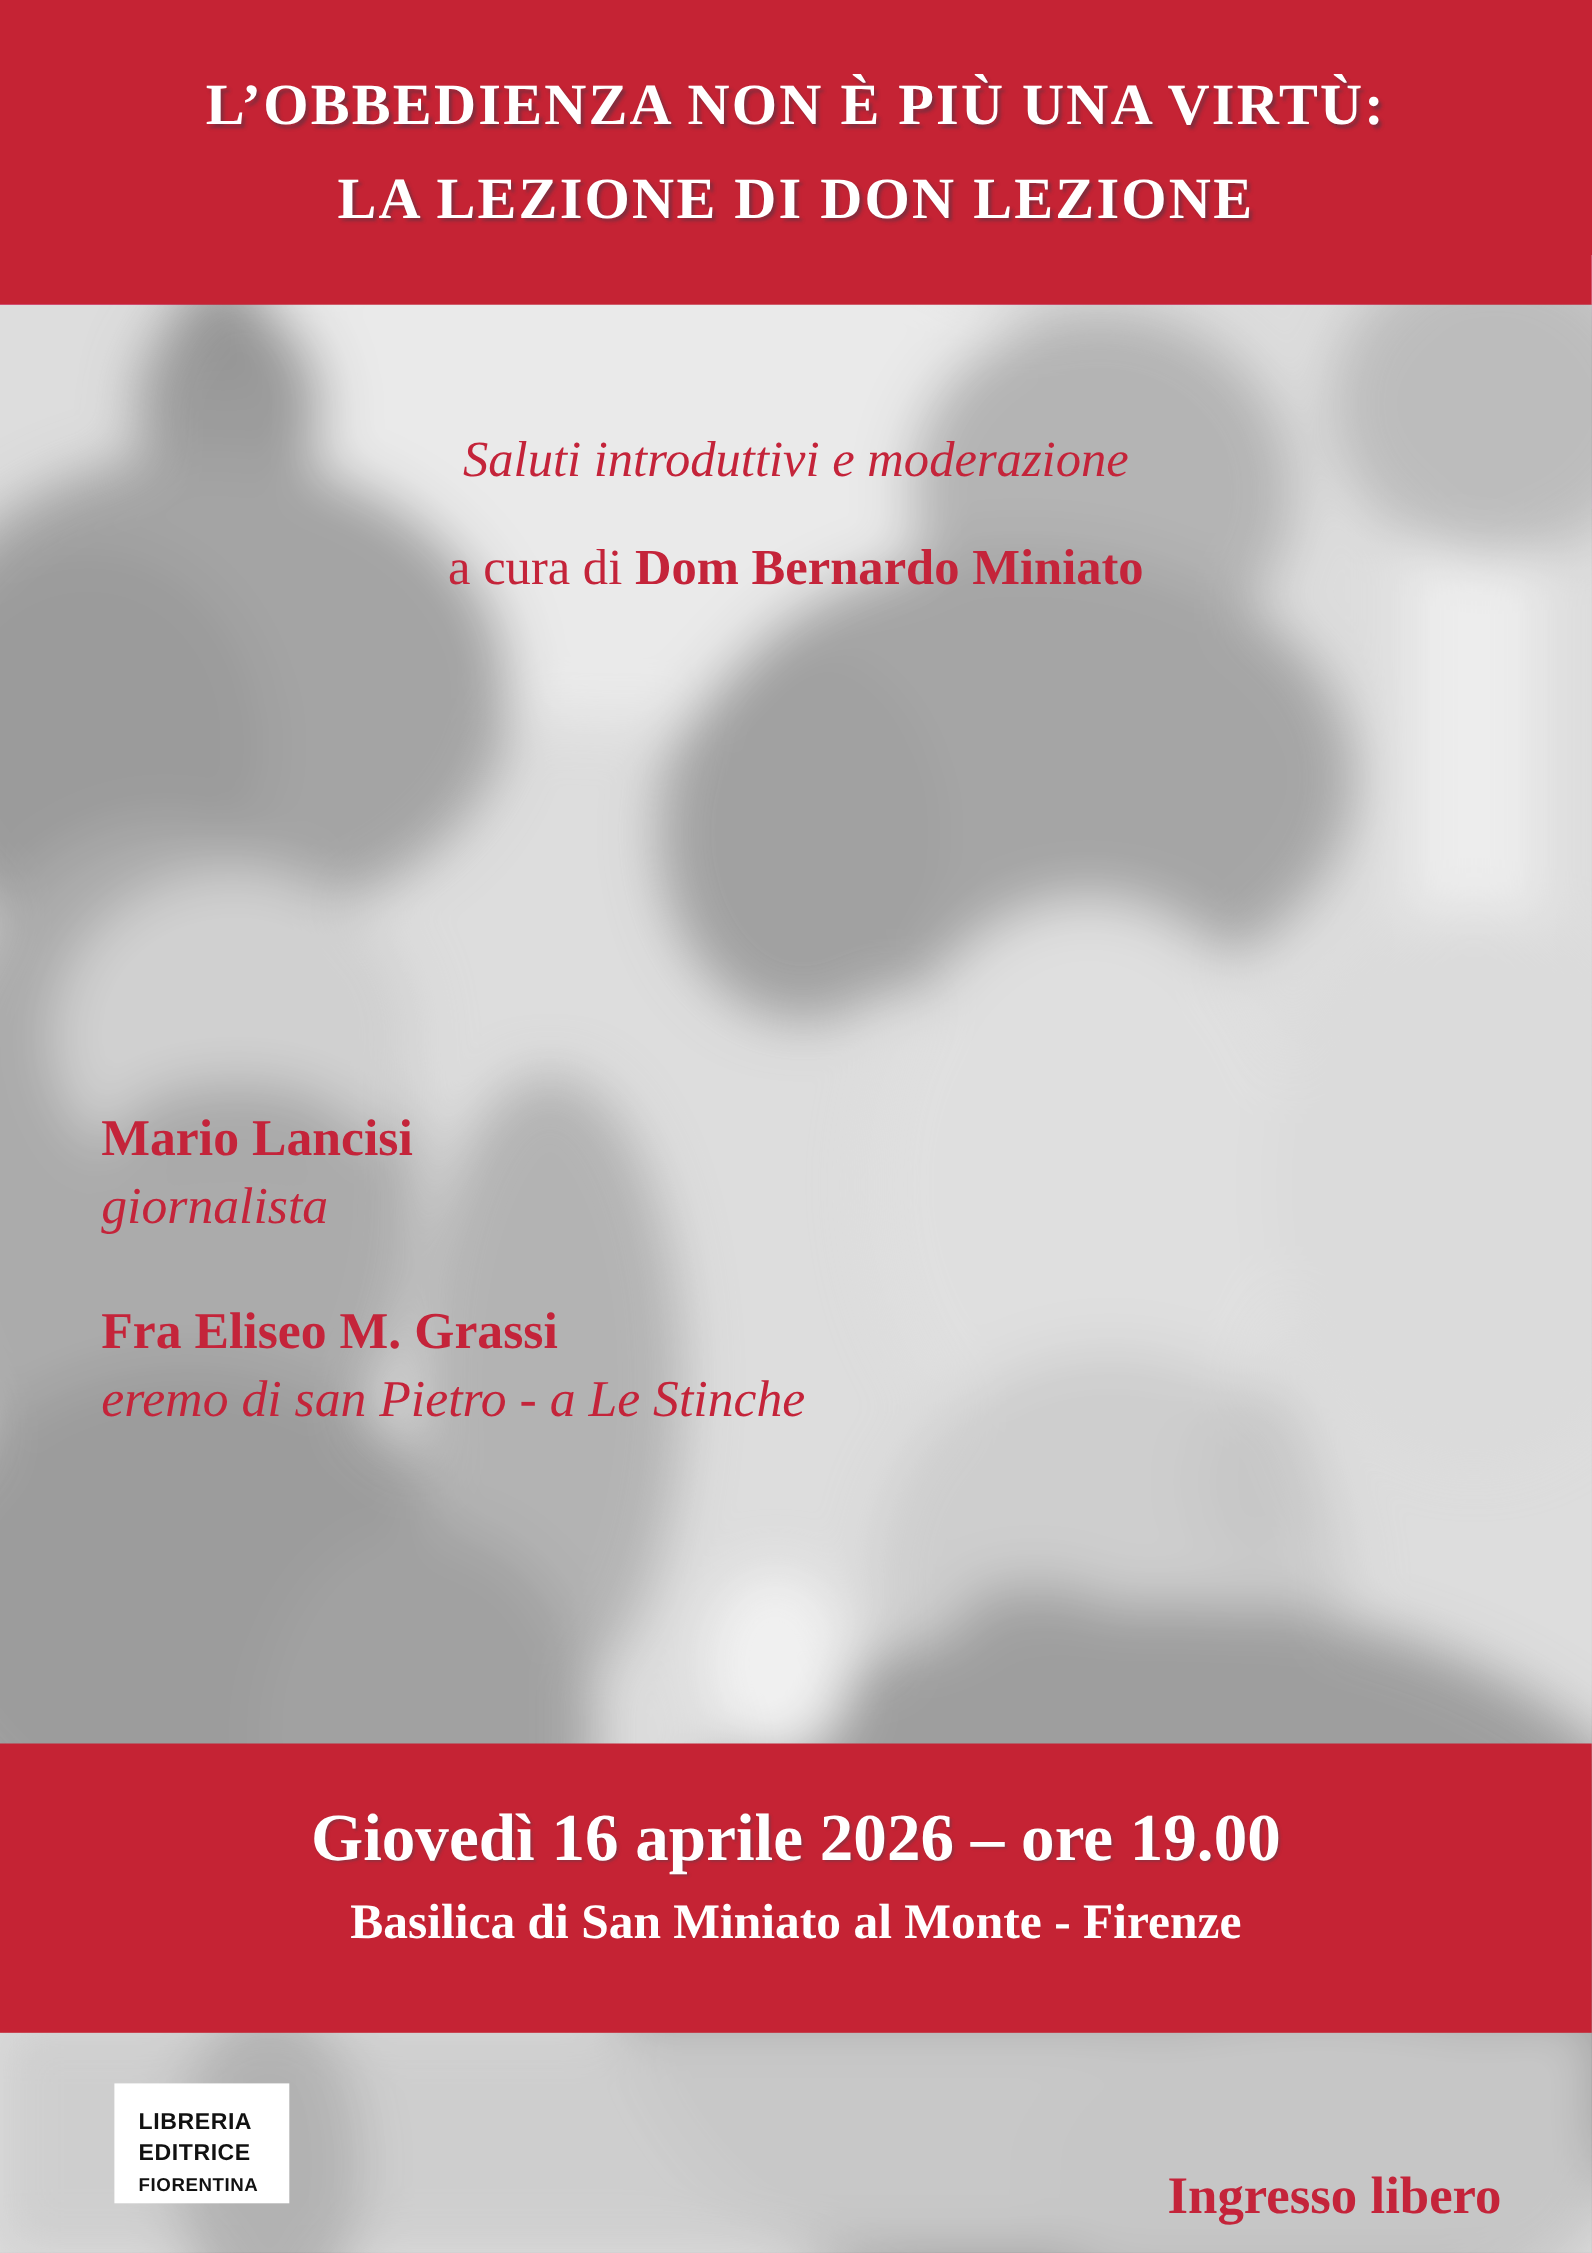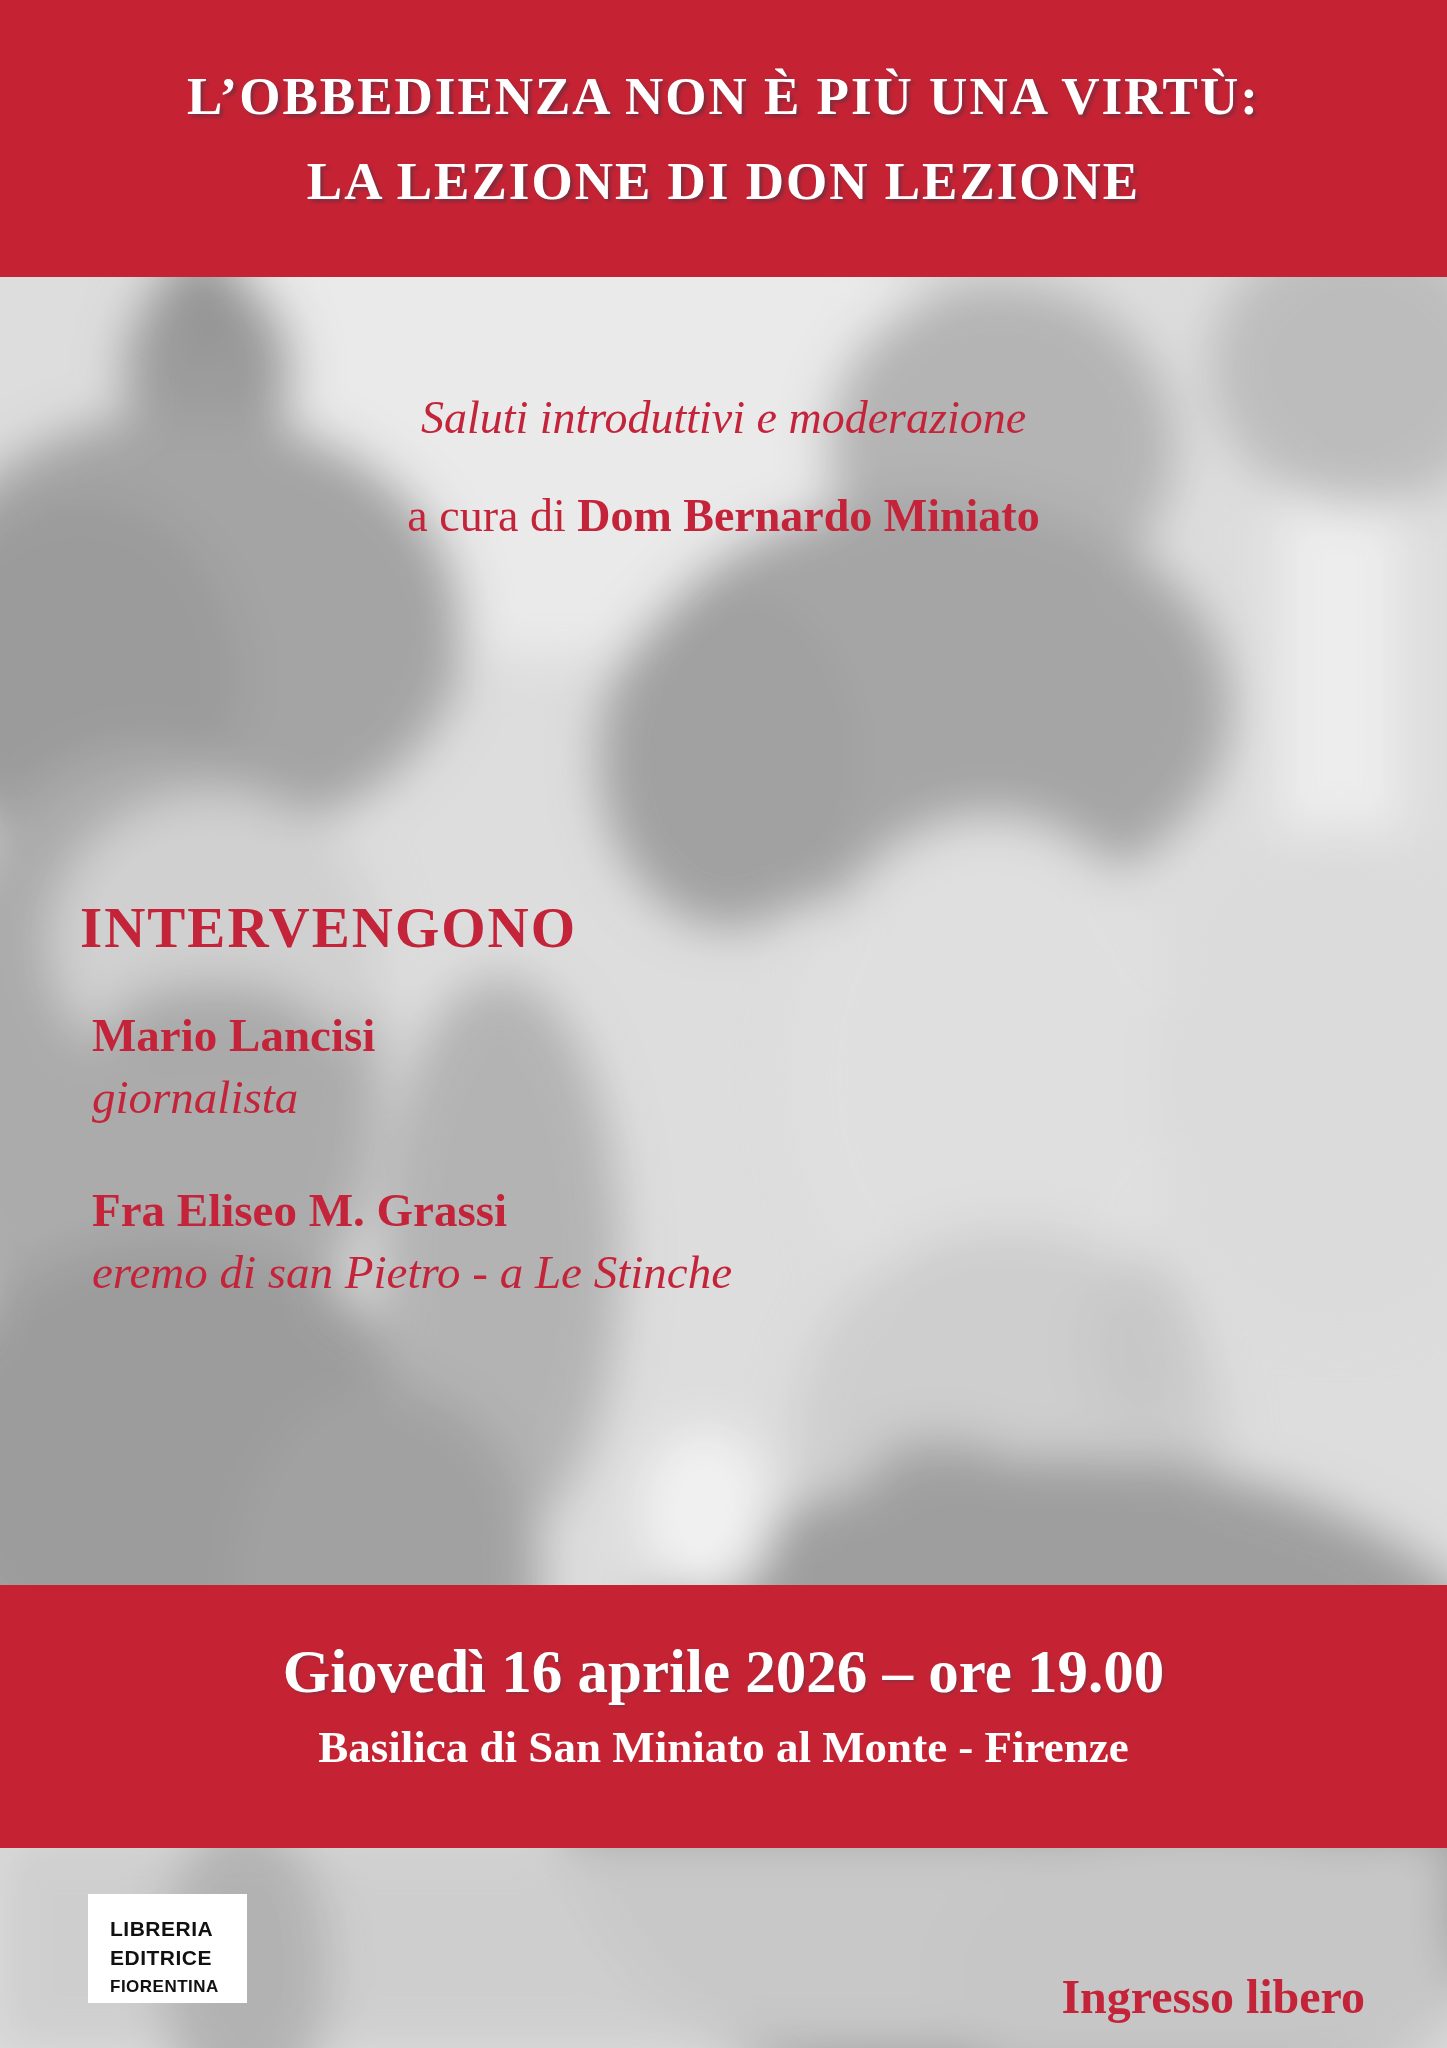--- a/index.html
+++ b/index.html
@@ -106,21 +106,21 @@
   }
   .event-location {
     font-weight: bold;
     font-size: 45px;
     line-height: 52px;
     white-space: nowrap;
   }
   
   .publisher-logo {
     position: absolute;
-    left: 88px; top: 1894px;
+    left: 104px; top: 1894px;
     width: 159px; height: 109px;
     background: #ffffff;
     box-sizing: border-box;
     padding: 20px 0 0 22px;
     font-family: "Liberation Sans", sans-serif;
     font-weight: bold;
     color: #111111;
   }
   .logo-line { font-size: 21px; line-height: 29px; letter-spacing: 0.5px; }
   .logo-line.small { font-size: 17px; }
@@ -182,21 +182,20 @@
   <header class="band-top">
     <div class="title-line">L’OBBEDIENZA NON È PIÙ UNA VIRTÙ:</div>
     <div class="title-line">LA LEZIONE DI DON LEZIONE</div>
   </header>
 
   <section class="intro">
     <div class="intro-line1">Saluti introduttivi e moderazione</div>
     <div class="intro-line2"><span>a cura di </span><span class="name">Dom Bernardo Miniato</span></div>
   </section>
 
-  <h2 class="speakers-heading">INTERVENGONO</h2>
 
   <section class="speakers">
     <div class="speaker">
       <div class="speaker-name">Mario Lancisi</div>
       <div class="speaker-role"><span></span><span class="role-italic">giornalista</span></div>
     </div>
     <div class="speaker">
       <div class="speaker-name">Fra Eliseo M. Grassi</div>
       <div class="speaker-role"><span></span><span class="role-italic">eremo di san Pietro - a Le Stinche</span></div>
     </div>

